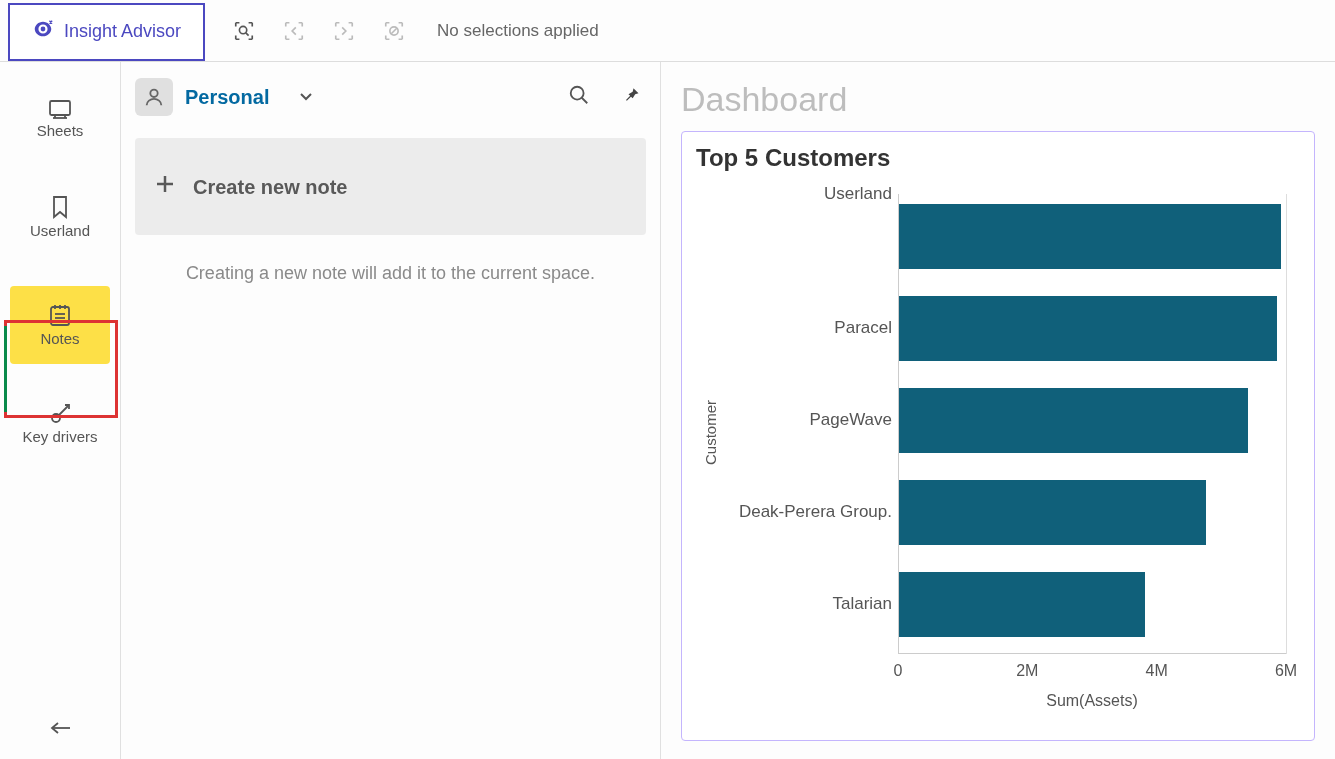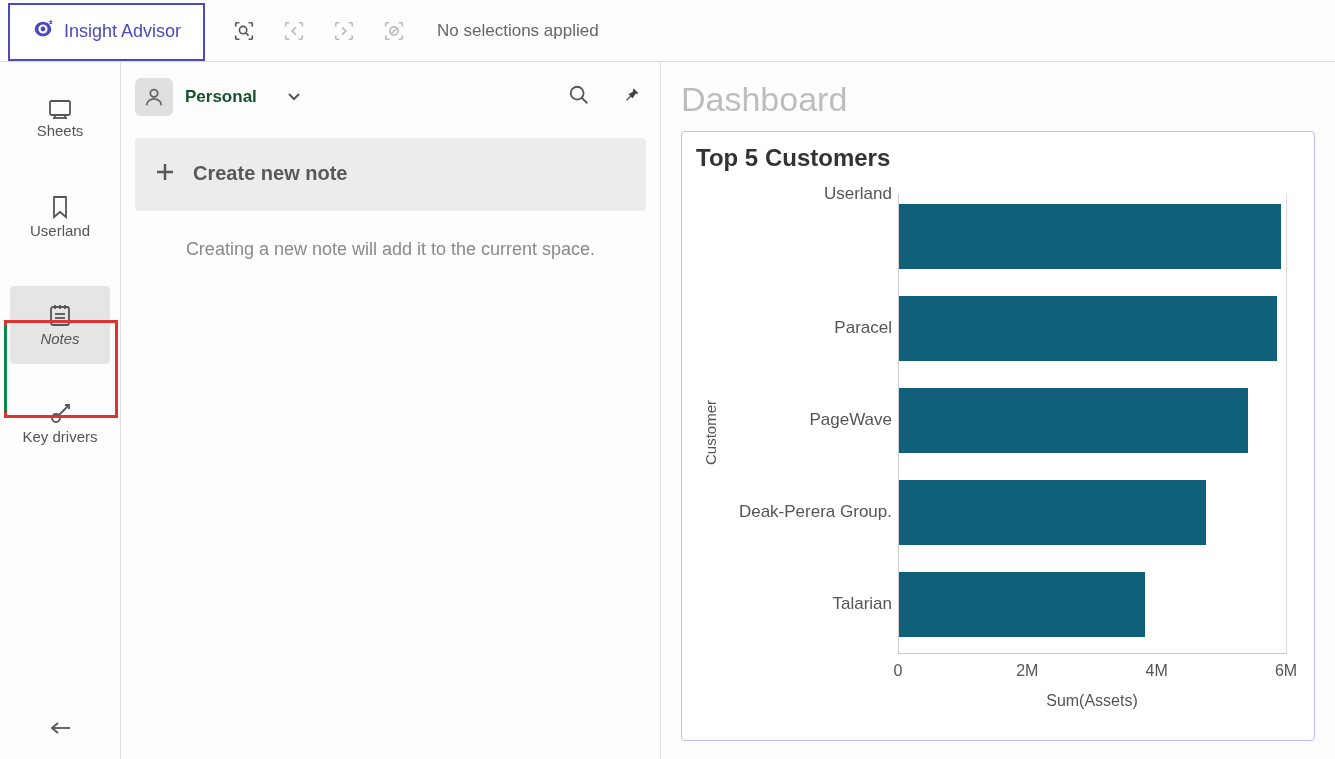--- a/index.html
+++ b/index.html
@@ -84,22 +84,21 @@
     flex-direction: column;
     align-items: center;
     justify-content: center;
     font-size: 15px;
     color: #555;
     cursor: pointer;
     border-radius: 4px;
     position: relative;
   }
   .rail-item.active {
-    background: #e5e5e5;
-    font-style: italic;
+    background: #fde047;
   }
   .rail-highlight {
     position: absolute;
     left: 4px;
     top: 258px;
     width: 114px;
     height: 98px;
     border: 3px solid #d33;
     pointer-events: none;
   }
@@ -135,45 +134,45 @@
     width: 38px;
     height: 38px;
     border-radius: 6px;
     background: #e0e0e0;
     display: flex;
     align-items: center;
     justify-content: center;
     color: #555;
   }
   .personal-label {
-    font-size: 17px;
+    font-size: 20px;
     font-weight: 600;
-    color: #14532d;
+    color: #0369a1;
   }
   .chevron-down {
     margin-left: 18px;
     color: #555;
     cursor: pointer;
   }
   .header-spacer { flex: 1; }
   .hdr-icon {
     width: 30px;
     height: 30px;
     display: flex;
     align-items: center;
     justify-content: center;
     cursor: pointer;
     color: #444;
   }
   .create-note-box {
     background: #ececec;
     border-radius: 4px;
-    padding: 24px 20px;
-    display: flex;
-    align-items: flex-start;
+    padding: 36px 20px;
+    display: flex;
+    align-items: flex-end;
     gap: 18px;
     font-size: 20px;
     font-weight: 600;
     color: #595959;
     cursor: pointer;
   }
   .hint-text {
     text-align: center;
     margin-top: 28px;
     font-size: 18px;

